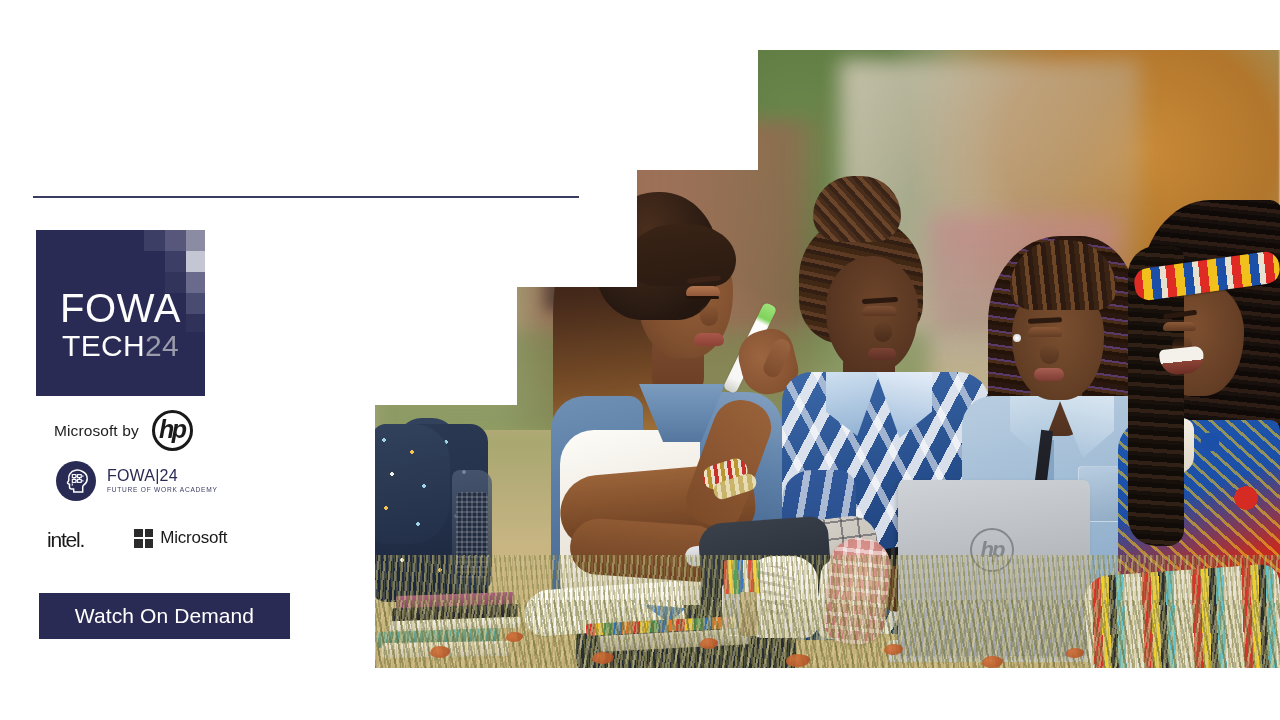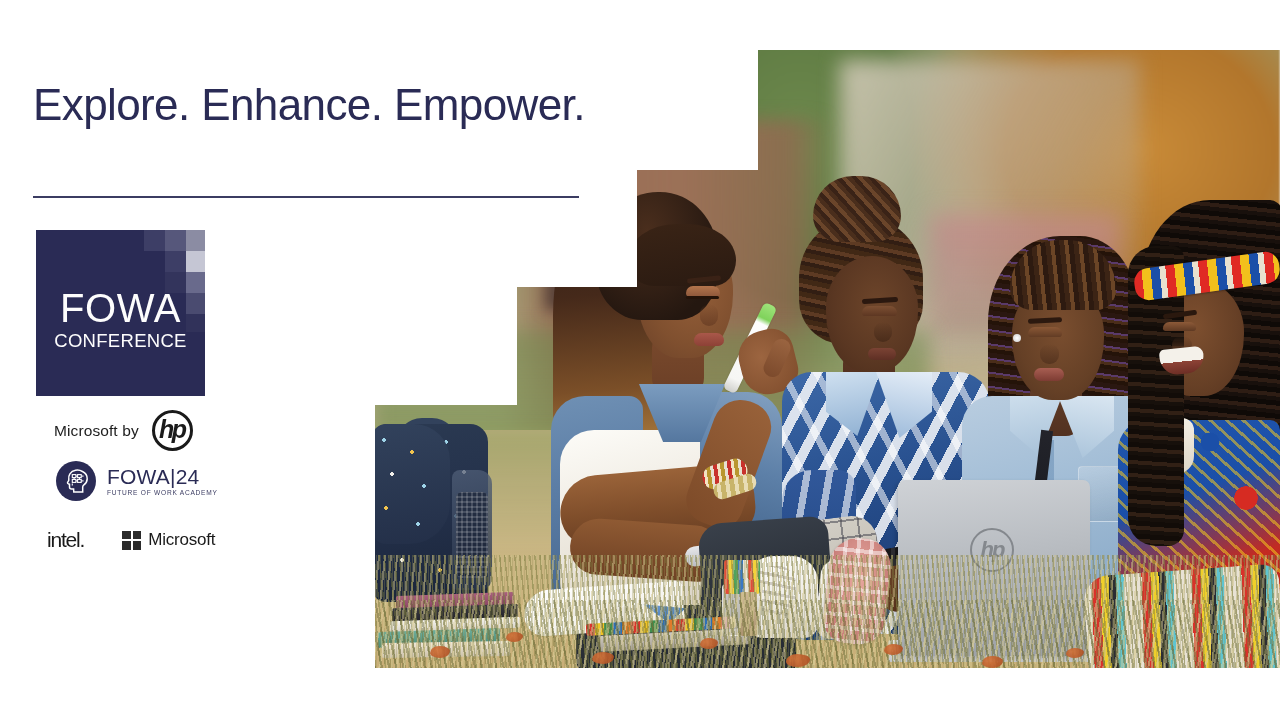--- a/index.html
+++ b/index.html
@@ -618,32 +618,32 @@
   #fowa-row {
     position: absolute; left: 56px; top: 461px;
     display: flex; align-items: center; gap: 11px;
   }
   #fowa-mark {
     width: 40px; height: 40px; border-radius: 50%;
     background: #2a2b55; position: relative; flex: none;
   }
   #fowa-text { line-height: 1; }
   #fowa-name {
-    font-size: 21px; color: #2a2b55; letter-spacing: .2px; font-weight: 400;
+    font-size: 16px; color: #2a2b55; letter-spacing: .2px; font-weight: 400;
     display: block;
   }
   #fowa-sub {
     font-size: 6.6px; color: #3b3c62; letter-spacing: .75px;
     display: block; margin-top: 3px;
   }
 
   
   #partners-row {
     position: absolute; left: 47px; top: 528px;
-    display: flex; align-items: center; gap: 18px;
+    display: flex; align-items: flex-start; gap: 30px;
   }
   #intel-logo {
     font-size: 21px; color: #1a1a1a; letter-spacing: -1.2px; font-weight: 400;
   }
   #ms-row { display: flex; align-items: center; gap: 7px; padding-left: 20px; }
   #ms-squares {
     width: 19px; height: 19px;
     display: grid; grid-template-columns: 1fr 1fr; grid-template-rows: 1fr 1fr;
     gap: 2.2px;
   }
@@ -788,38 +788,37 @@
     <div class="ph leaf" style="left:430px;top:646px;width:20px;height:12px;"></div>
     <div class="ph leaf" style="left:506px;top:632px;width:17px;height:10px;"></div>
     <div class="ph leaf" style="left:592px;top:652px;width:22px;height:12px;"></div>
     <div class="ph leaf" style="left:700px;top:638px;width:18px;height:11px;"></div>
     <div class="ph leaf" style="left:786px;top:654px;width:24px;height:13px;"></div>
     <div class="ph leaf" style="left:884px;top:644px;width:19px;height:11px;"></div>
     <div class="ph leaf" style="left:982px;top:656px;width:21px;height:12px;"></div>
     <div class="ph leaf" style="left:1066px;top:648px;width:18px;height:10px;"></div>
   </div>
 
-  <div id="headline">Explore. Enhance. Empower.</div>
   <div id="divider"></div>
 
   <div id="hbcu-logo">
 
     <div class="px" style="left:108px;top:0;width:21px;height:21px;background:#3d3e66;"></div>
     <div class="px" style="left:129px;top:0;width:21px;height:21px;background:#56577b;"></div>
     <div class="px" style="left:150px;top:0;width:19px;height:21px;background:#8b8ca3;"></div>
     <div class="px" style="left:129px;top:21px;width:21px;height:21px;background:#3d3e66;"></div>
     <div class="px" style="left:150px;top:21px;width:19px;height:21px;background:#c5c6d4;"></div>
     <div class="px" style="left:129px;top:42px;width:21px;height:21px;background:#33345c;"></div>
     <div class="px" style="left:150px;top:42px;width:19px;height:21px;background:#696a8c;"></div>
     <div class="px" style="left:150px;top:63px;width:19px;height:21px;background:#4a4b70;"></div>
     <div class="px" style="left:150px;top:84px;width:19px;height:18px;background:#31325a;"></div>
 
     <div id="hbcu-text">
       <div id="hbcu-l1">FOWA</div>
-      <div id="hbcu-l3">CONFERENCE</div>
+      <div id="hbcu-l2"><span>TECH</span><span id="hbcu-24">24</span></div>
     </div>
   </div>
 
   <div id="presented-row">
     <span id="presented-label">Microsoft by</span>
     <span id="hp-logo">
       <span id="hp-glyph">hp</span>
     </span>
   </div>
 
@@ -852,14 +851,15 @@
       <span id="ms-squares">
         <span></span>
         <span></span>
         <span></span>
         <span></span>
       </span>
       <span id="ms-name">Microsoft</span>
     </span>
   </div>
 
+  <button id="cta">Watch On Demand</button>
 
 </div>
 
 </body></html>

